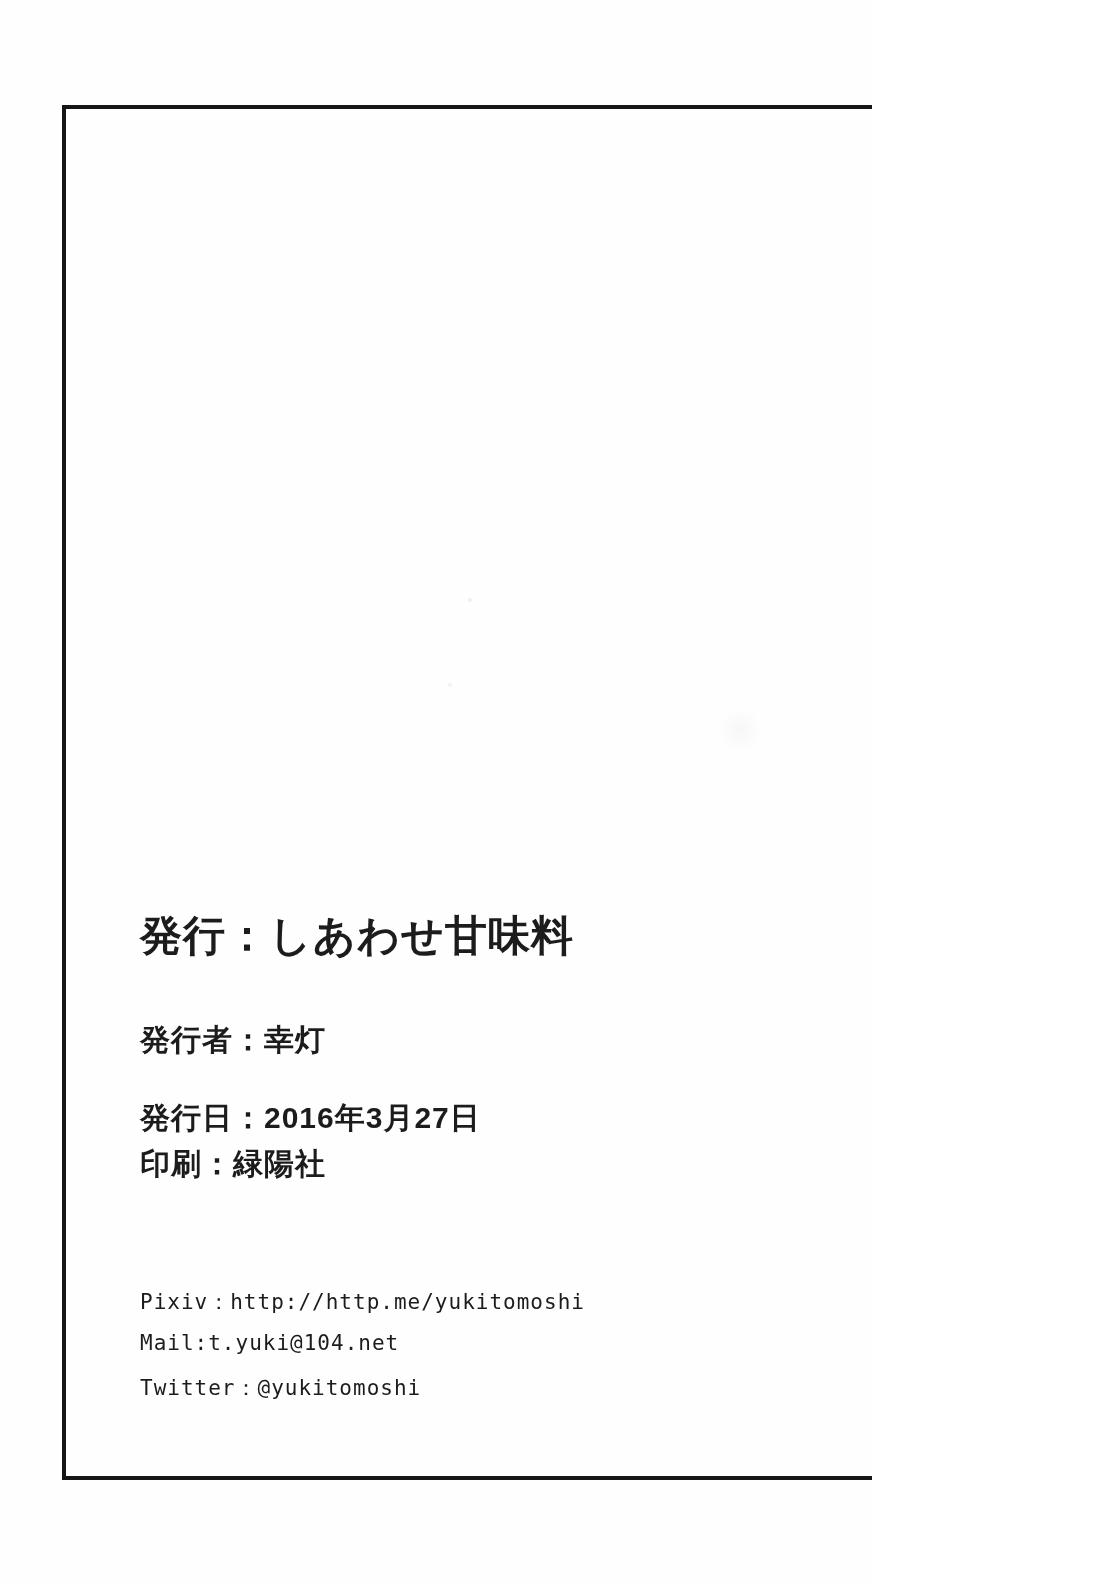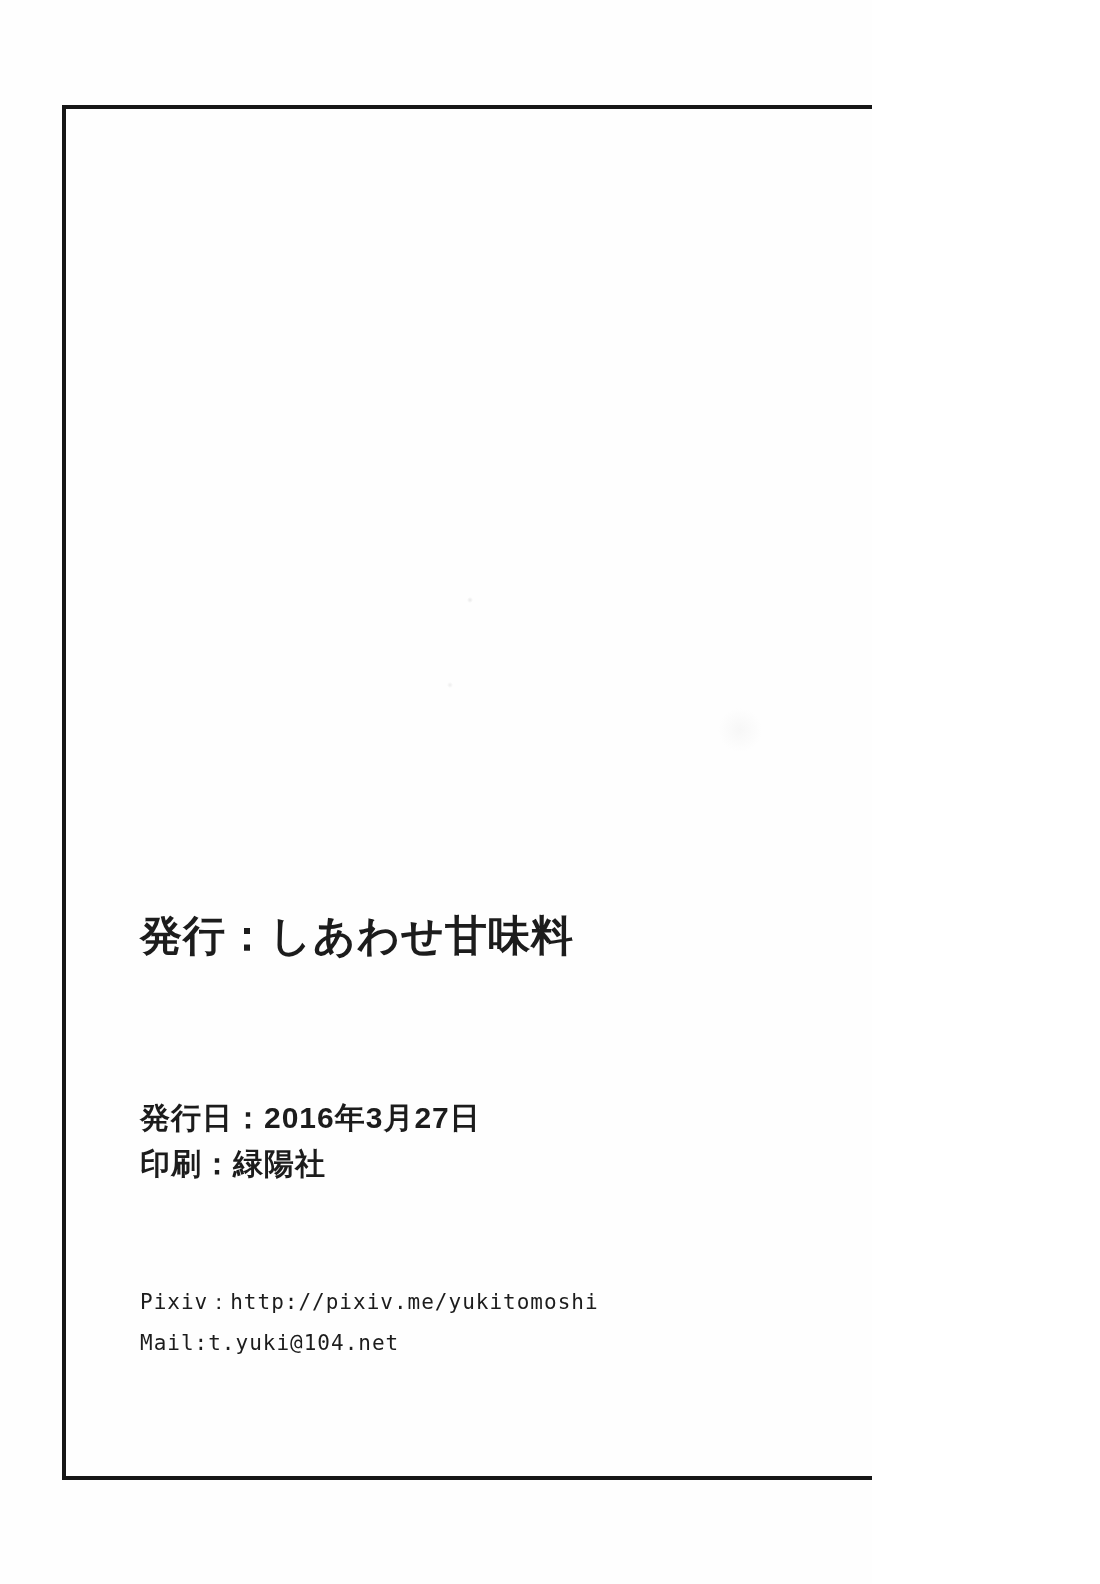--- a/index.html
+++ b/index.html
@@ -79,25 +79,27 @@
 </head>
 <body>
 
 <div class="scan-page">
   <div class="scan-noise"></div>
 
   <div class="page-frame"></div>
 
   <div class="colophon-line colophon-title">発行：しあわせ甘味料</div>
 
+  <div class="colophon-line info-line info-line-1">発行者：幸灯</div>
 
   <div class="colophon-line info-line info-line-2">発行日：2016年3月27日</div>
 
   <div class="colophon-line info-line info-line-3">印刷：緑陽社</div>
 
 
-  <div class="colophon-line contact-line contact-line-2">Pixiv：http://pixiv.me/yukitomoshi</div>
+  <div class="colophon-line contact-line contact-line-2">Pixiv：http://http.me/yukitomoshi</div>
 
   <div class="colophon-line contact-line contact-line-3">Mail:t.yuki@104.net</div>
 
+  <div class="colophon-line contact-line contact-line-4">Twitter：@yukitomoshi</div>
 
   <div class="page-number">10</div>
 </div>
 
 </body></html>

